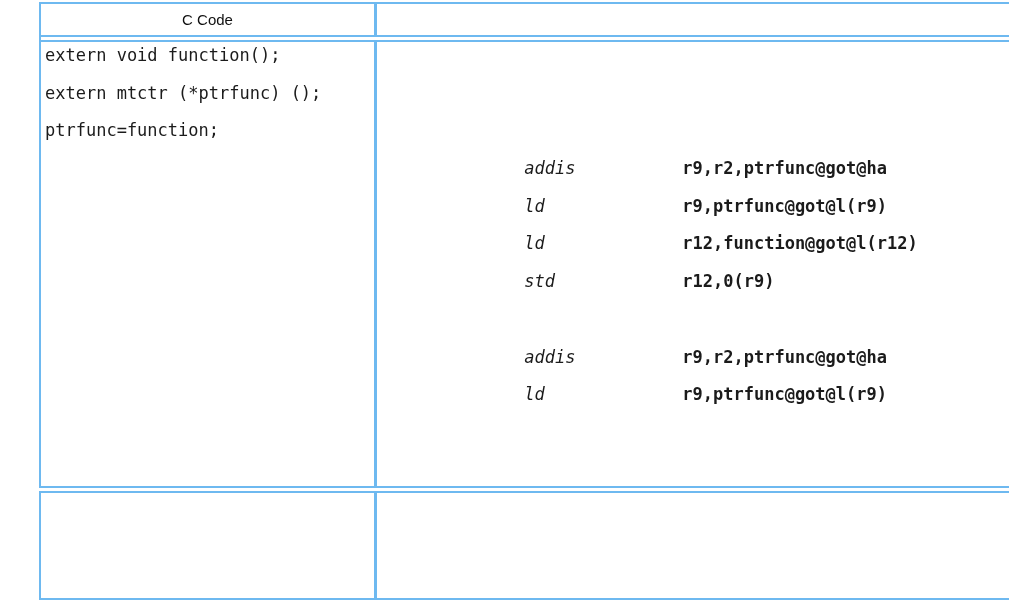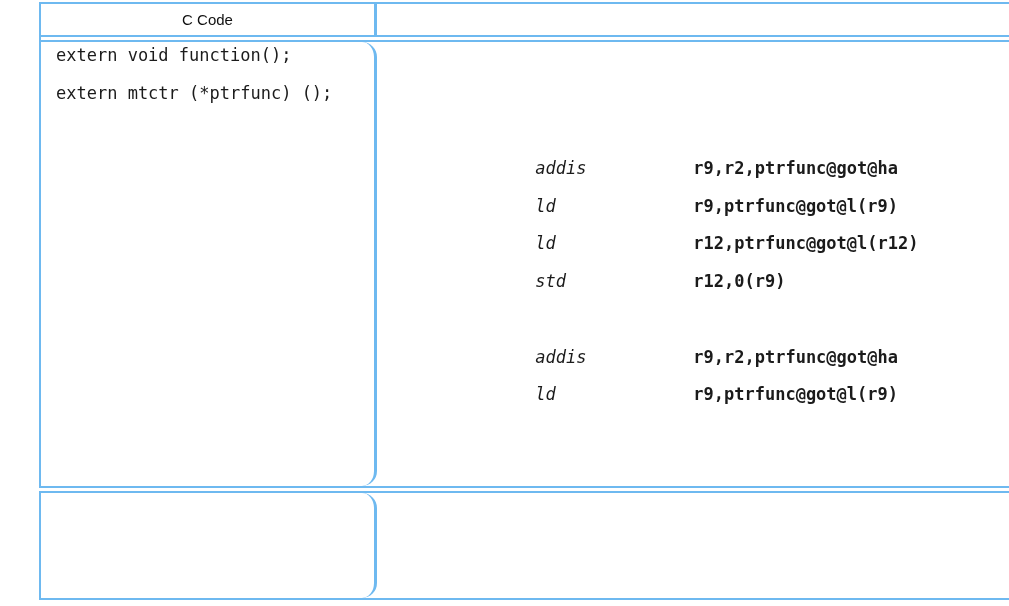--- a/index.html
+++ b/index.html
@@ -43,21 +43,21 @@
   .body2 {
     margin-top: 3px;
     height: 109px;
     border: 2px solid var(--border);
     width: 1005px;
   }
 
   .cleft  { width: 336px; border-right: 3px solid var(--border); }
   .cright { flex: 1; }
 
-  .cell { padding-left: 15px; overflow: hidden; border-radius: 15px; }
+  .cell { padding-left: 4px; overflow: hidden; }
   .code { font-size: 17px; }
   .lines { margin-top: -5px; }
   .line {
     height: 37.7px;
     line-height: 37.7px;
     white-space: pre;
     overflow: visible;
   }
   .mn  { display: inline-block; width: 158px; white-space: pre; font-style: italic; }
   .ops { white-space: pre; font-weight: bold; }
@@ -77,20 +77,21 @@
       </div>
 
       <div class="spacer"></div>
 
       <div class="brow body1">
 
         <div class="cell cleft code">
           <div class="lines">
             <div class="line">extern void function();</div>
             <div class="line">extern mtctr (*ptrfunc) ();</div>
+            <div class="line">ptrfunc=function;</div>
             <div class="line blank"></div>
             <div class="line blank"></div>
             <div class="line blank"></div>
             <div class="line blank"></div>
             <div class="line blank"></div>
             <div class="line blank"></div>
             <div class="line blank"></div>
             <div class="line blank"></div>
           </div>
         </div>
@@ -100,21 +101,21 @@
             <div class="line blank"></div>
             <div class="line blank"></div>
 
             <div class="line">
               <span class="mn">addis</span><span class="ops">r9,r2,ptrfunc@got@ha</span>
             </div>
             <div class="line">
               <span class="mn">ld</span><span class="ops">r9,ptrfunc@got@l(r9)</span>
             </div>
             <div class="line">
-              <span class="mn">ld</span><span class="ops">r12,ptrfunc@got@l(r12)</span>
+              <span class="mn">ld</span><span class="ops">r12,function@got@l(r12)</span>
             </div>
             <div class="line">
               <span class="mn">std</span><span class="ops">r12,0(r9)</span>
             </div>
 
             <div class="line blank"></div>
 
             <div class="line">
               <span class="mn">addis</span><span class="ops">r9,r2,ptrfunc@got@ha</span>
             </div>

